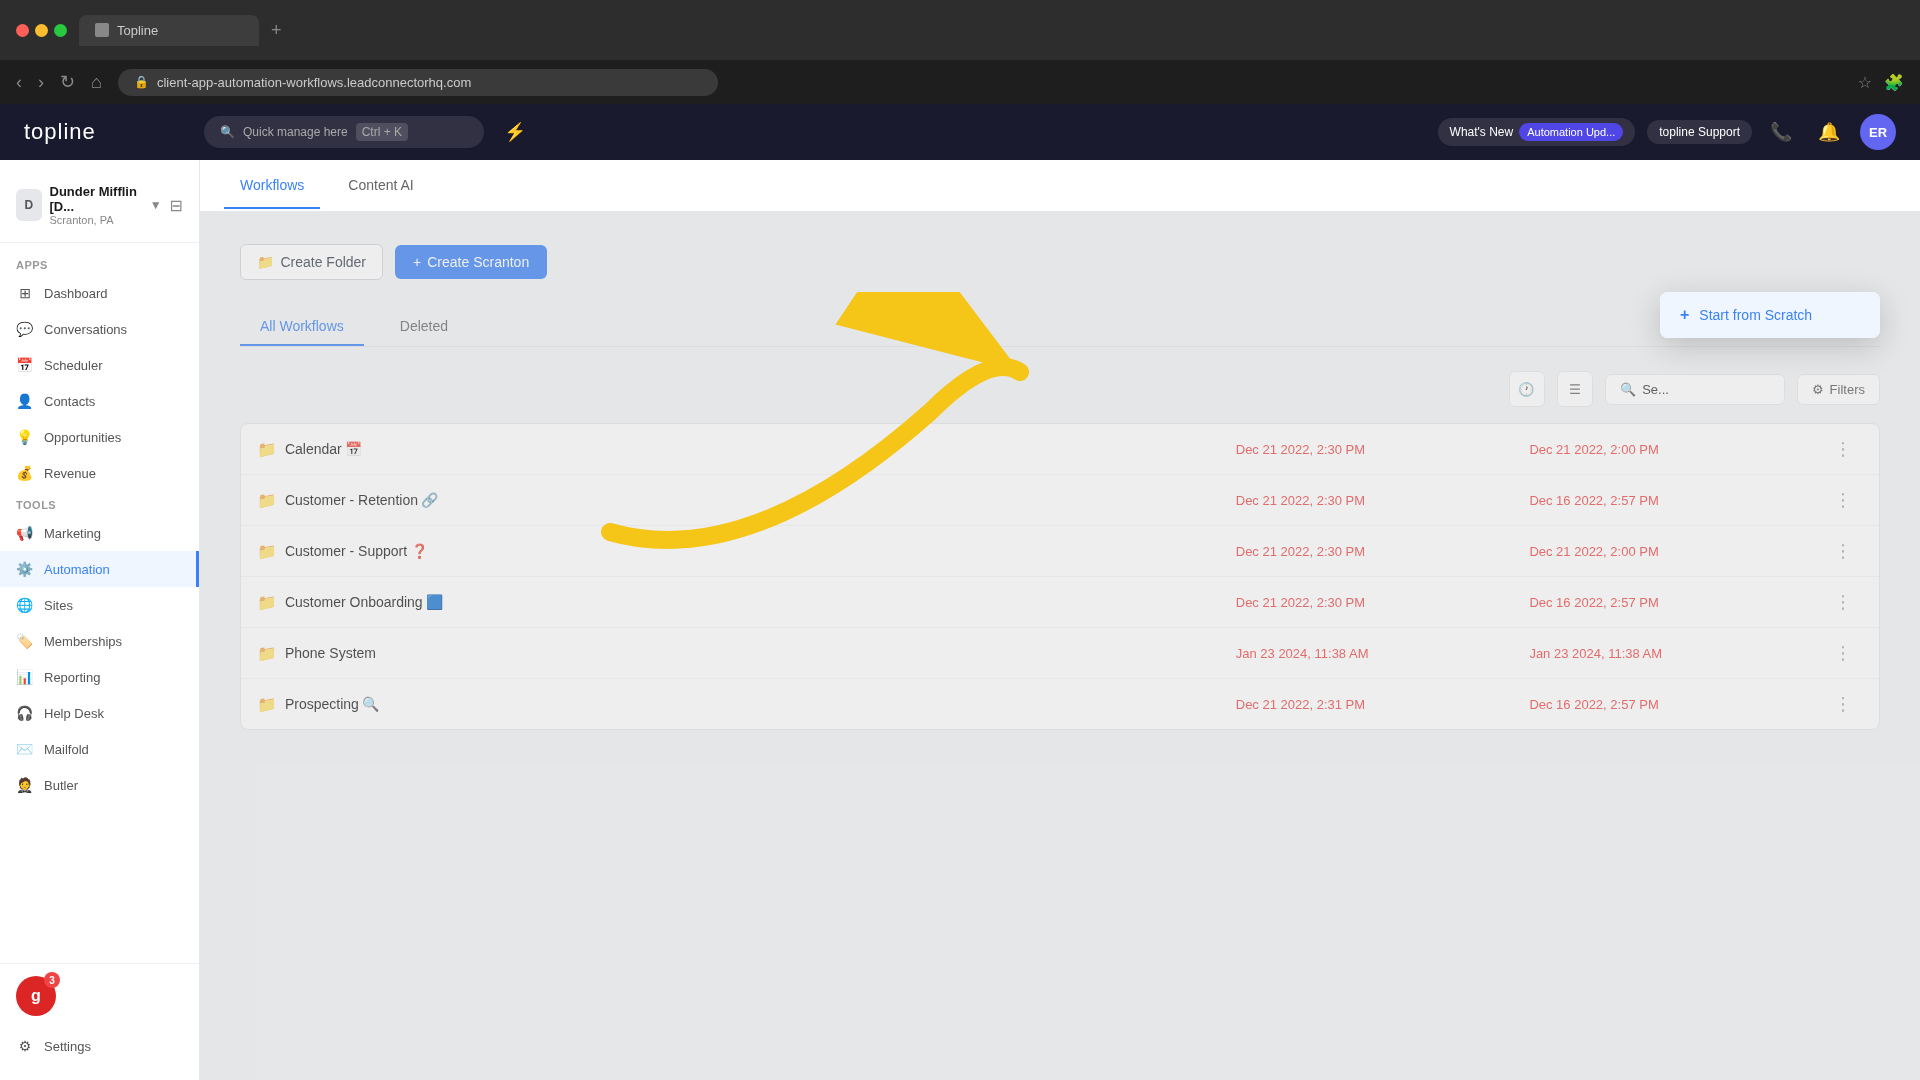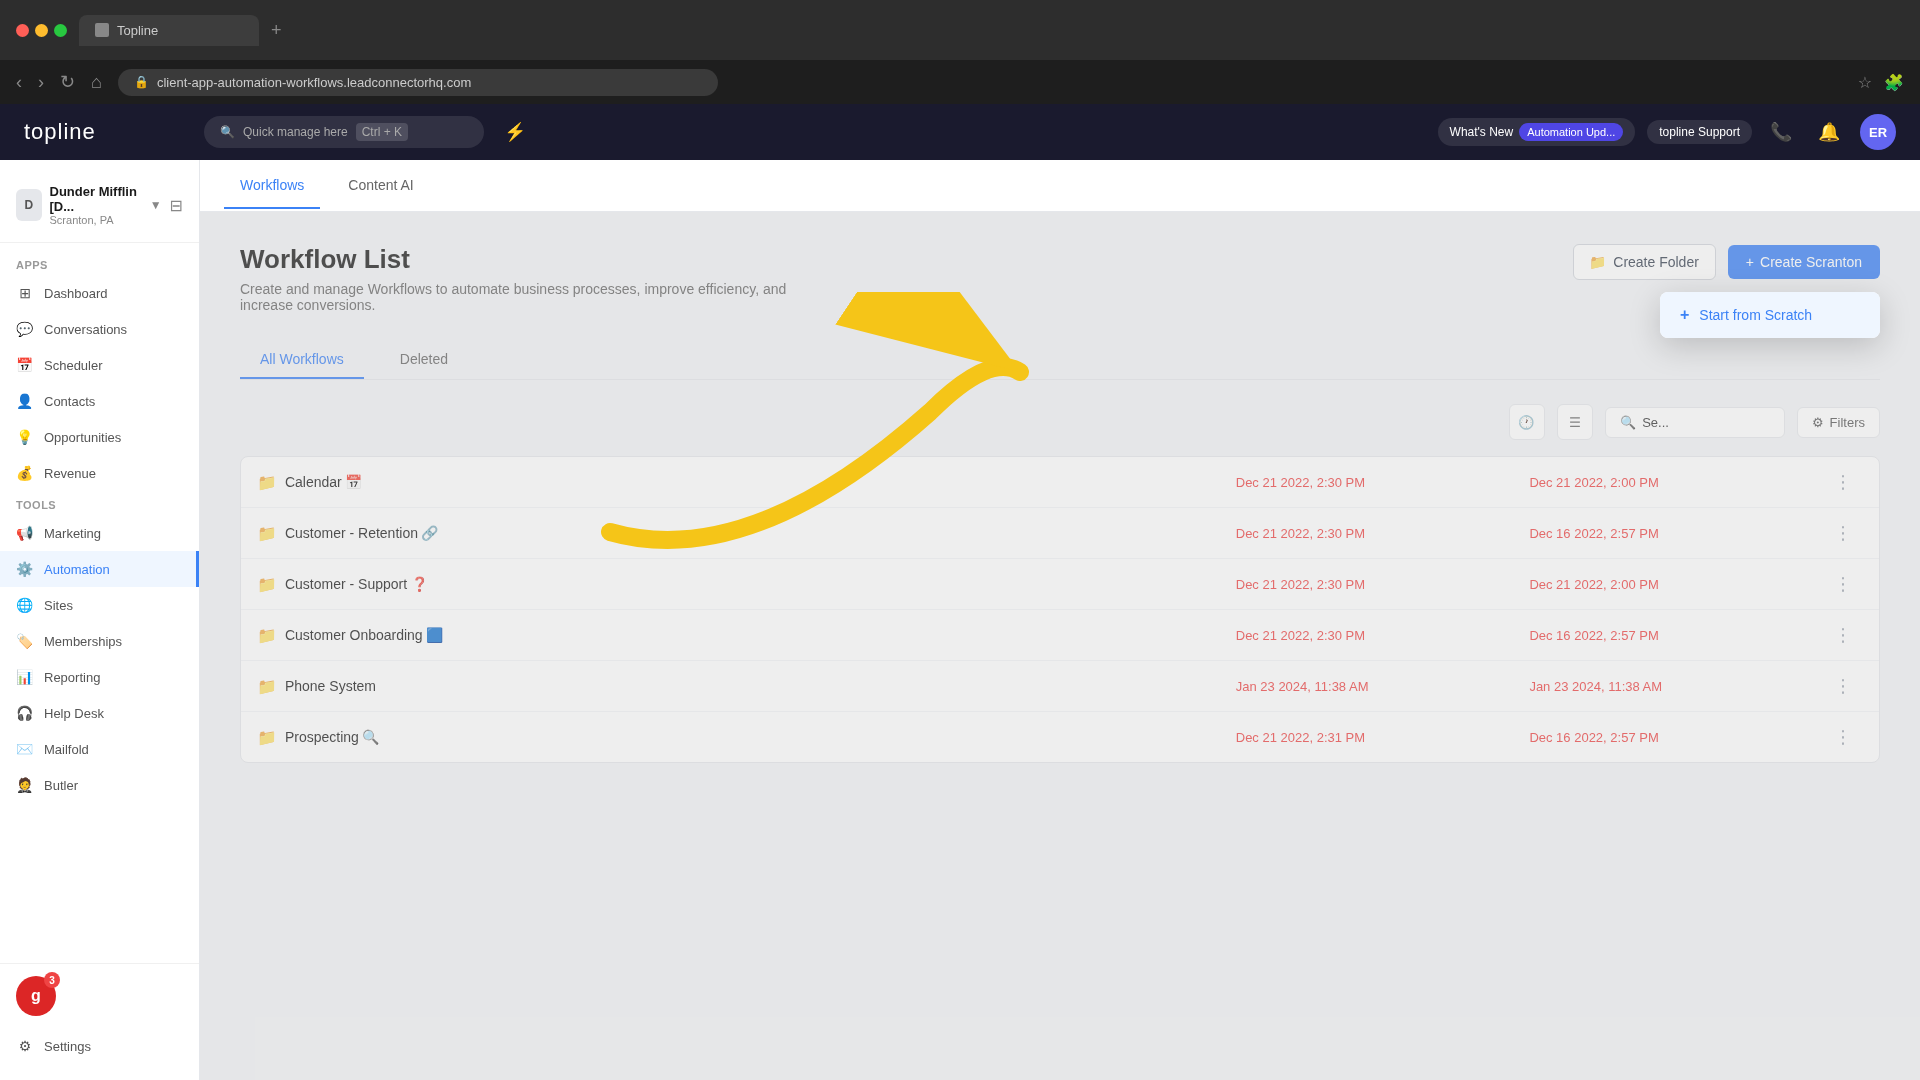--- a/index.html
+++ b/index.html
@@ -243,24 +243,20 @@
     <div class="sub-header">
       <button class="tab-btn active">Workflows</button>
       <button class="tab-btn">Content AI</button>
     </div>
 
     <div class="main-content">
 
       <div class="content-dim"></div>
 
       <div class="page-header">
-        <div class="page-title-area">
-          <h1>Workflow List</h1>
-          <p>Create and manage Workflows to automate business processes, improve efficiency, and increase conversions.</p>
-        </div>
         <div class="header-actions">
           <button class="btn-secondary">
             <span>📁</span>
             <span>Create Folder</span>
           </button>
           <button class="btn-primary">
             <span>+</span>
             <span>Create Scranton</span>
           </button>
         </div>

